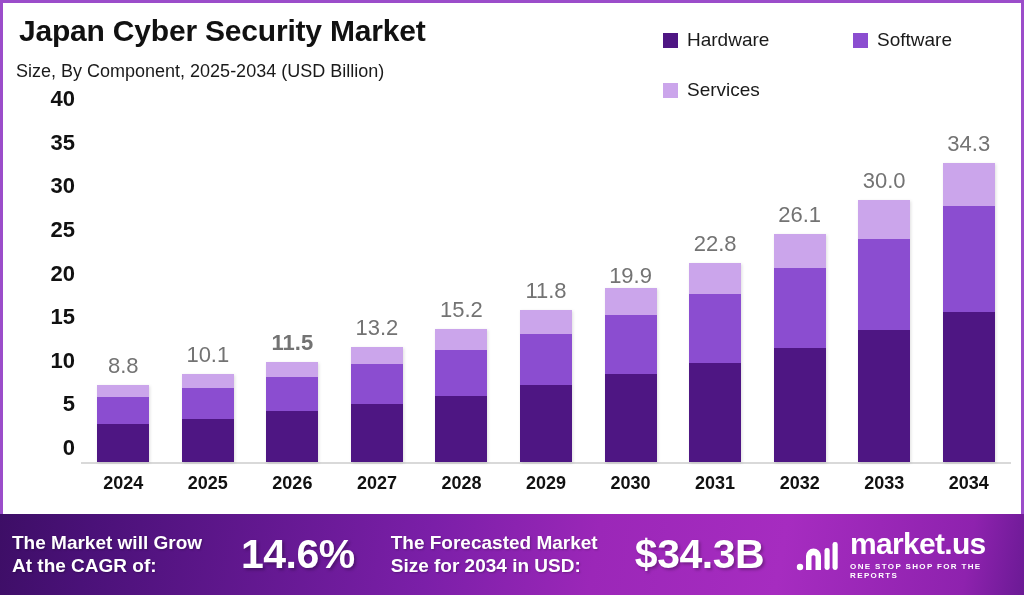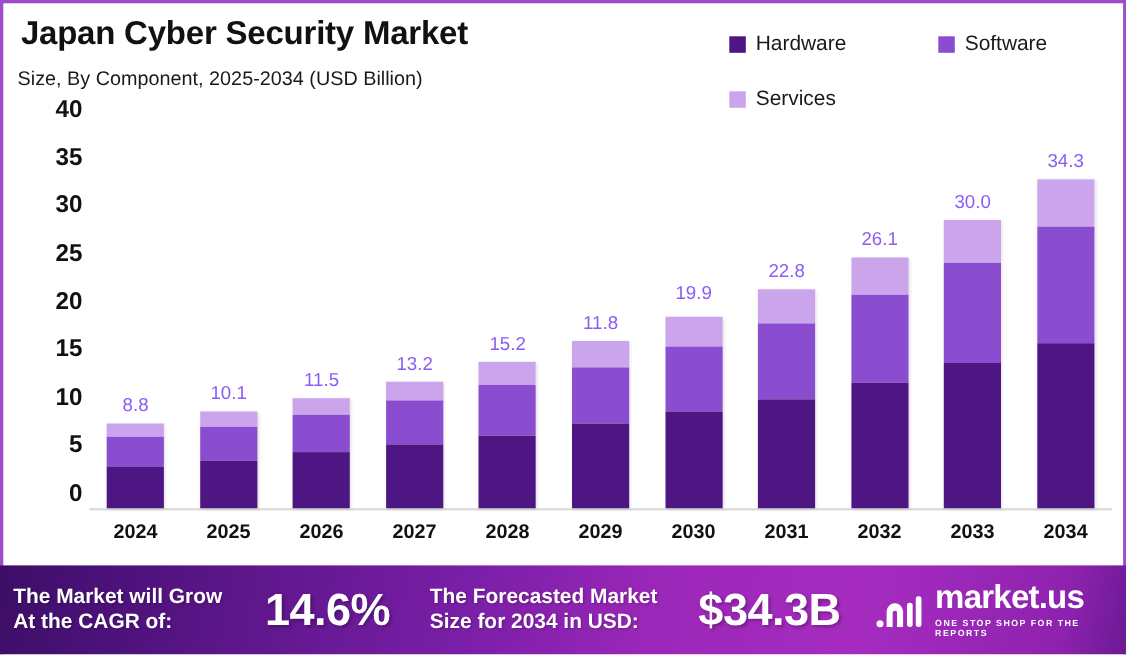--- a/index.html
+++ b/index.html
@@ -70,21 +70,21 @@
     display: flex; flex-direction: column-reverse;
     box-shadow: 1px 1px 3px rgba(0,0,0,0.13);
   }
   .seg { width: 100%; }
   .seg.hw { background: #4E1683; }
   .seg.sw { background: #8B4DD0; }
   .seg.sv { background: #CBA5EB; }
   .bar-total {
     position: absolute;
     left: 50%; transform: translateX(-50%);
-    font-size: 17px; color: #8b5cf6; white-space: nowrap;
+    font-size: 22px; color: #737373; white-space: nowrap;
   }
 
   .xaxis {
     position: absolute; left: 78px; top: 470px;
     width: 930px; height: 34px;
     display: flex;
   }
   .xtick {
     flex: 1 1 0; text-align: center;
     font-size: 18px; font-weight: 700; color: #111111;
@@ -177,21 +177,21 @@
       </div>
       <div class="bar-slot">
         <div class="bar-total" style="bottom: 94.1225px;">10.1</div>
         <div class="stack">
           <div class="seg hw" style="height: 42.7525px;"></div>
           <div class="seg sw" style="height: 31.41px;"></div>
           <div class="seg sv" style="height: 13.96px;"></div>
         </div>
       </div>
       <div class="bar-slot">
-        <div class="bar-total" style="bottom: 106.337px;">11.5</div>
+        <div class="bar-total" style="bottom: 106.337px; font-weight: bold;">11.5</div>
         <div class="stack">
           <div class="seg hw" style="height: 50.605px;"></div>
           <div class="seg sw" style="height: 34.9px;"></div>
           <div class="seg sv" style="height: 14.8325px;"></div>
         </div>
       </div>
       <div class="bar-slot">
         <div class="bar-total" style="bottom: 121.17px;">13.2</div>
         <div class="stack">
           <div class="seg hw" style="height: 57.585px;"></div>
@@ -209,21 +209,21 @@
       </div>
       <div class="bar-slot">
         <div class="bar-total" style="bottom: 157.815px;">11.8</div>
         <div class="stack">
           <div class="seg hw" style="height: 76.78px;"></div>
           <div class="seg sw" style="height: 51.4775px;"></div>
           <div class="seg sv" style="height: 23.5575px;"></div>
         </div>
       </div>
       <div class="bar-slot">
-        <div class="bar-total" style="bottom: 185px; margin-top: 31px;">19.9</div>
+        <div class="bar-total" style="bottom: 173px; margin-top: 31px;">19.9</div>
         <div class="stack">
           <div class="seg hw" style="height: 88.1225px;"></div>
           <div class="seg sw" style="height: 59.33px;"></div>
           <div class="seg sv" style="height: 26.175px;"></div>
         </div>
       </div>
       <div class="bar-slot">
         <div class="bar-total" style="bottom: 204.93px;">22.8</div>
         <div class="stack">
           <div class="seg hw" style="height: 99.465px;"></div>

